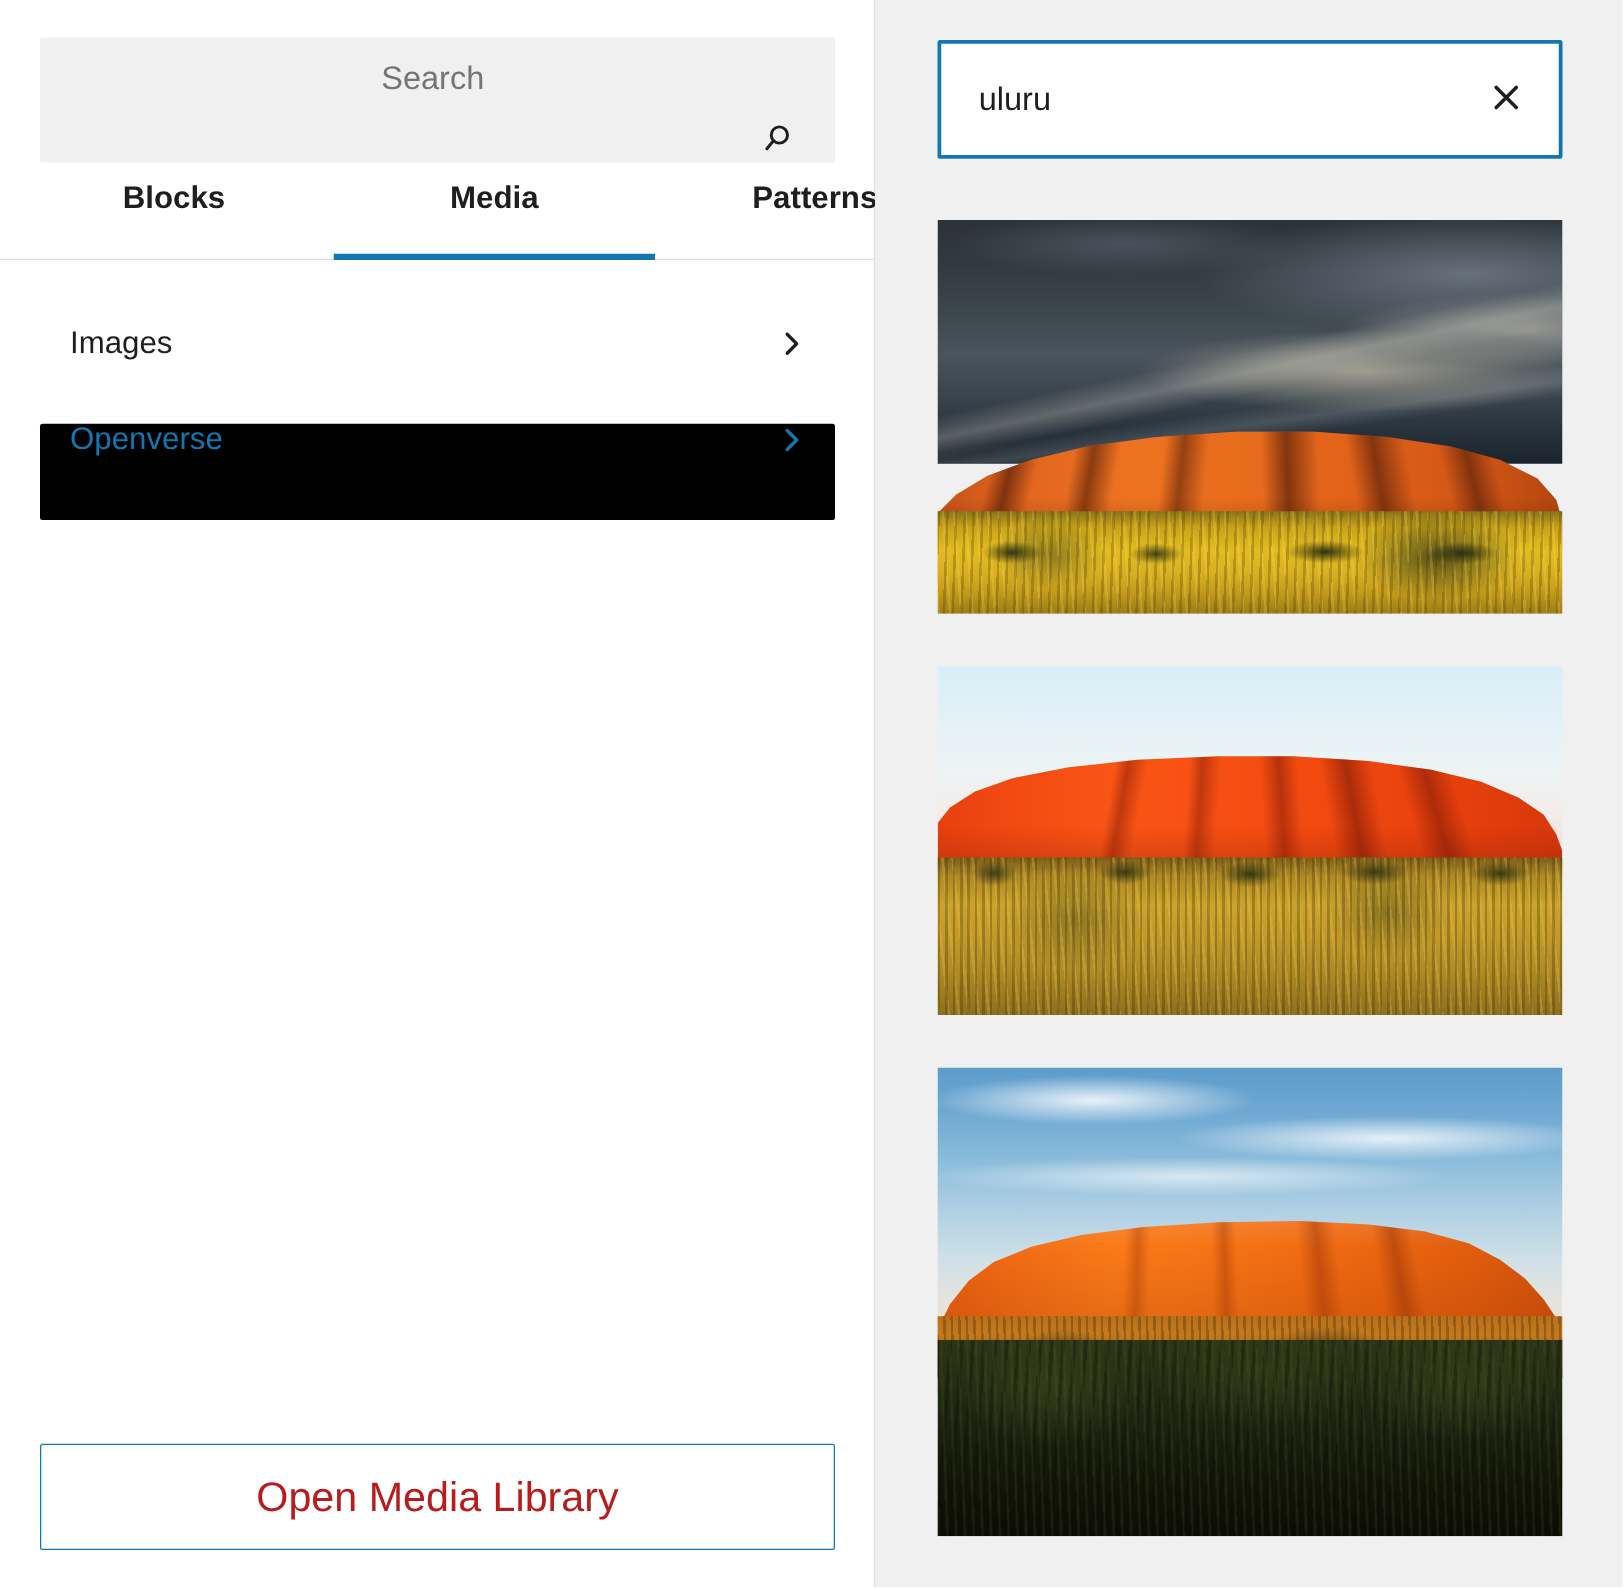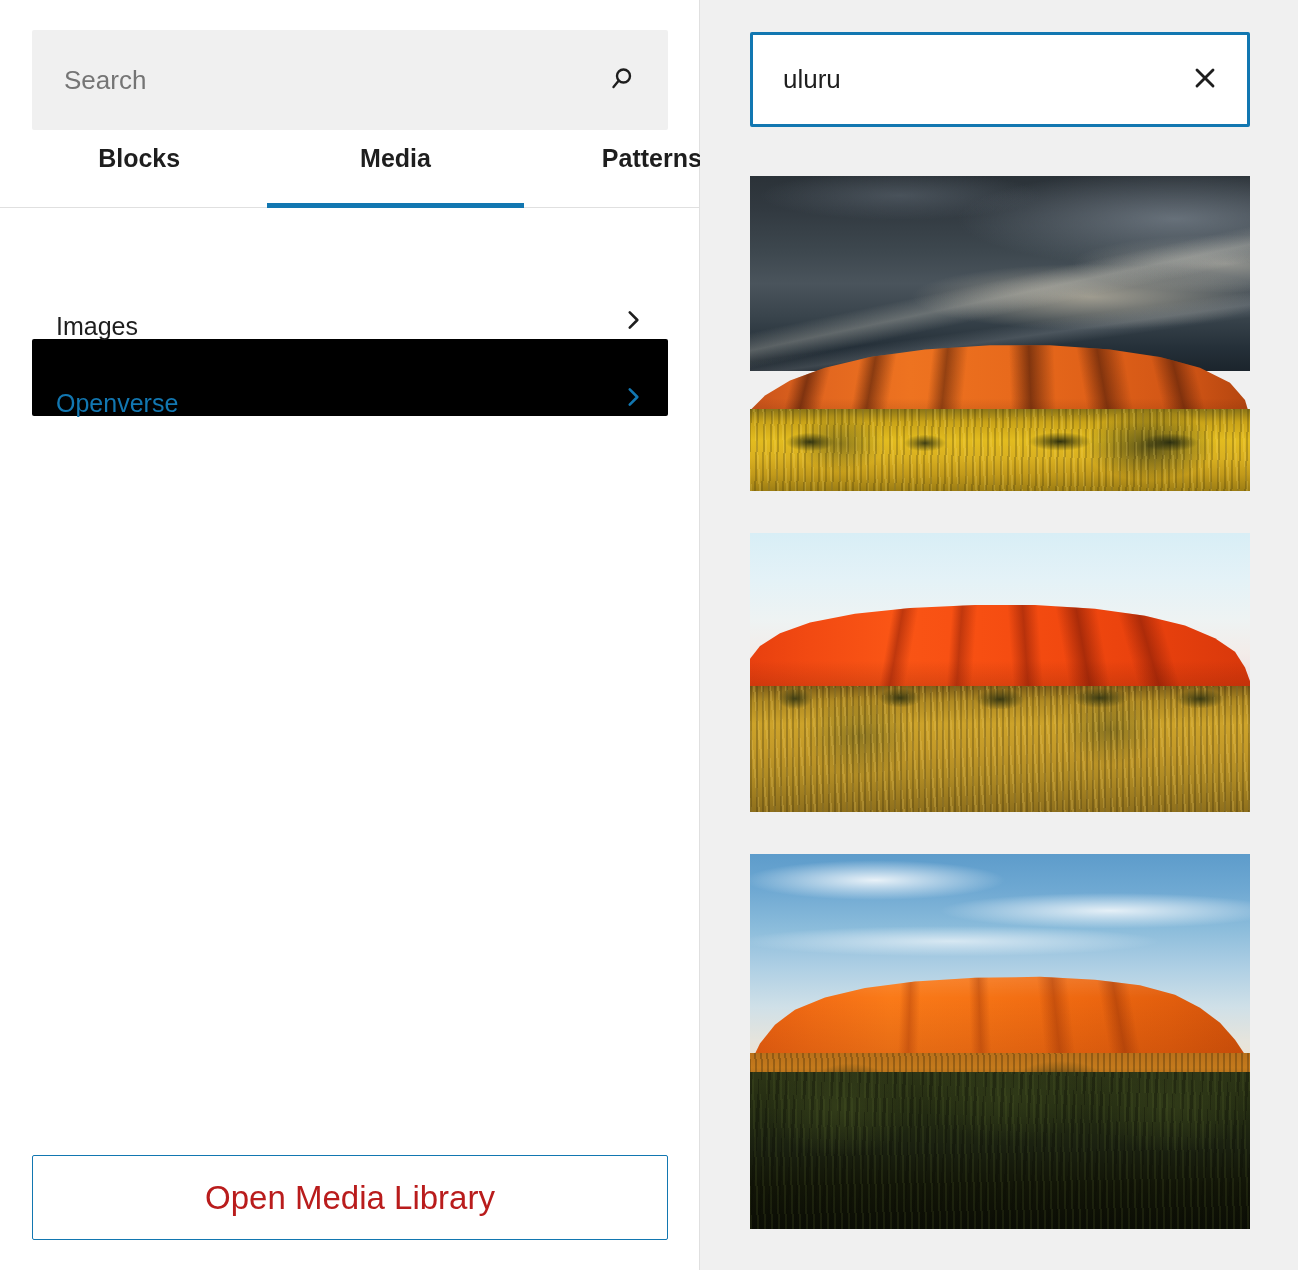--- a/index.html
+++ b/index.html
@@ -38,22 +38,23 @@
   }
 
   .search-box {
     position: relative;
     width: 100%;
     height: 100%;
     background: #f0f0f0;
     border: none;
     border-radius: 2px;
     display: flex;
-    align-items: center;
+    align-items: flex-end;
     padding: 0 28px 0 32px;
+    flex-direction: column;
   }
 
   .search-box input {
     flex: 1 1 auto;
     background: transparent;
     border: none;
     outline: none;
     font-family: "Liberation Sans", sans-serif;
     font-size: 26px;
     color: #1e1e1e;
@@ -116,21 +117,21 @@
   
   .cat-list {
     position: absolute;
     left: 32px;
     top: 262px;
     width: 636px;
   }
 
   .cat-item {
     display: flex;
-    align-items: flex-end;
+    align-items: flex-start;
     justify-content: space-between;
     width: 100%;
     height: 77px;
     padding: 0 22px 0 24px;
     background: transparent;
     border: none;
     border-radius: 2px;
     cursor: pointer;
     font-family: "Liberation Sans", sans-serif;
     font-size: 25px;

